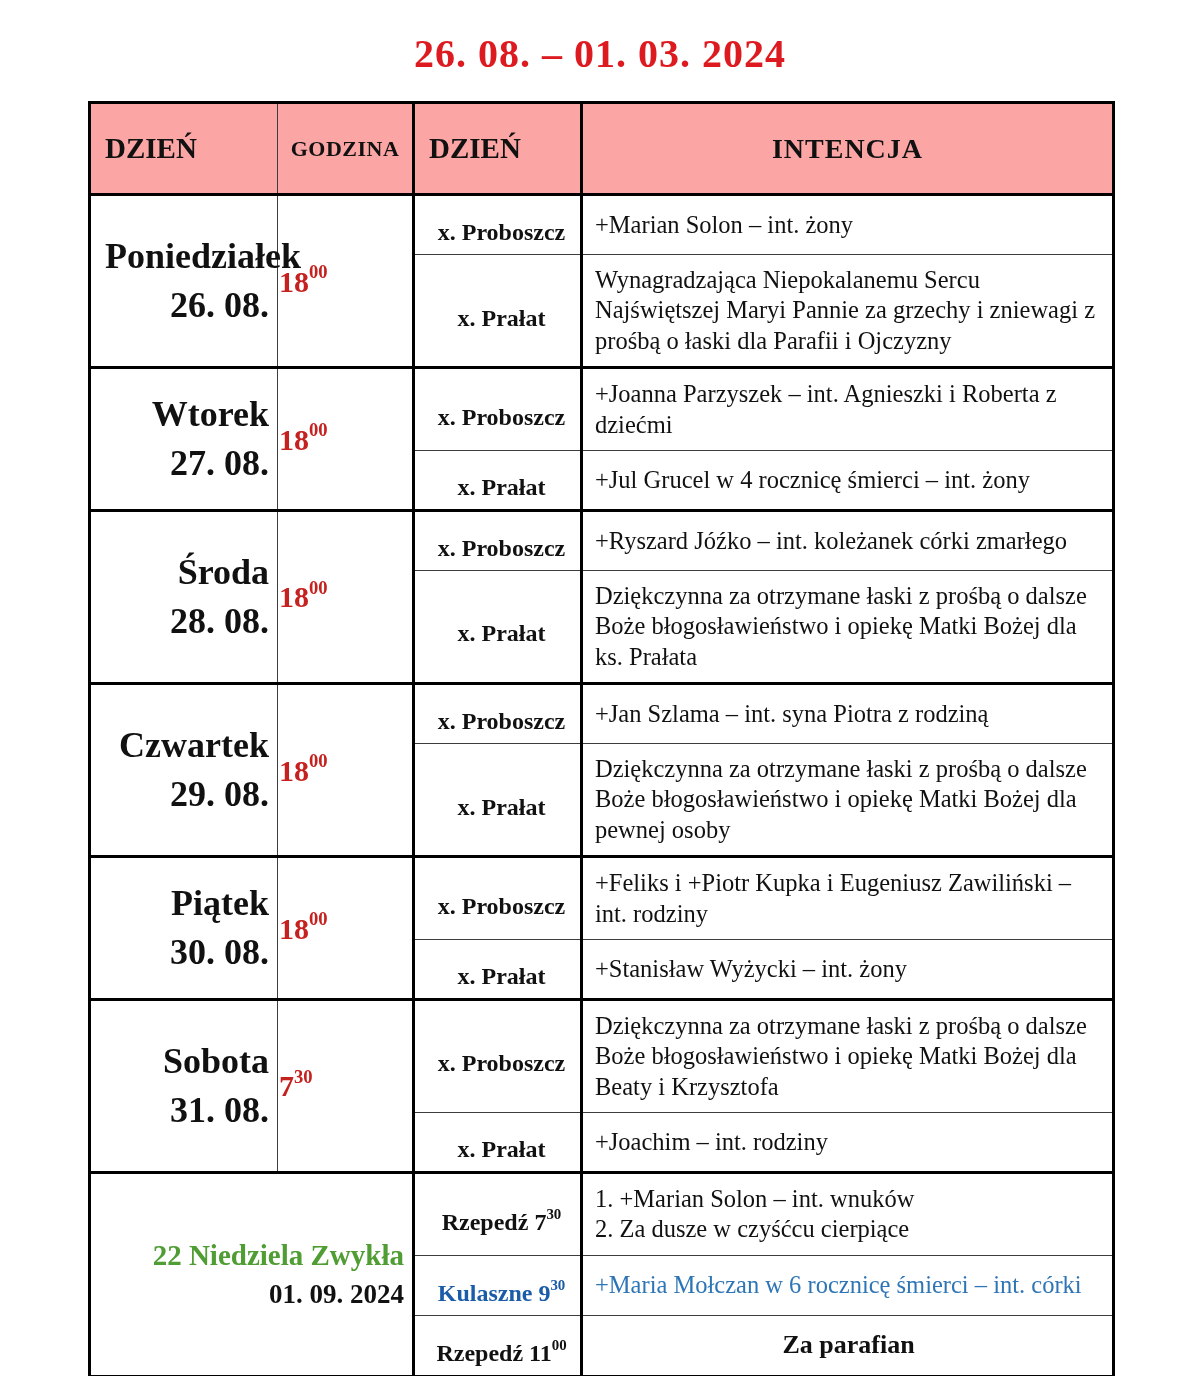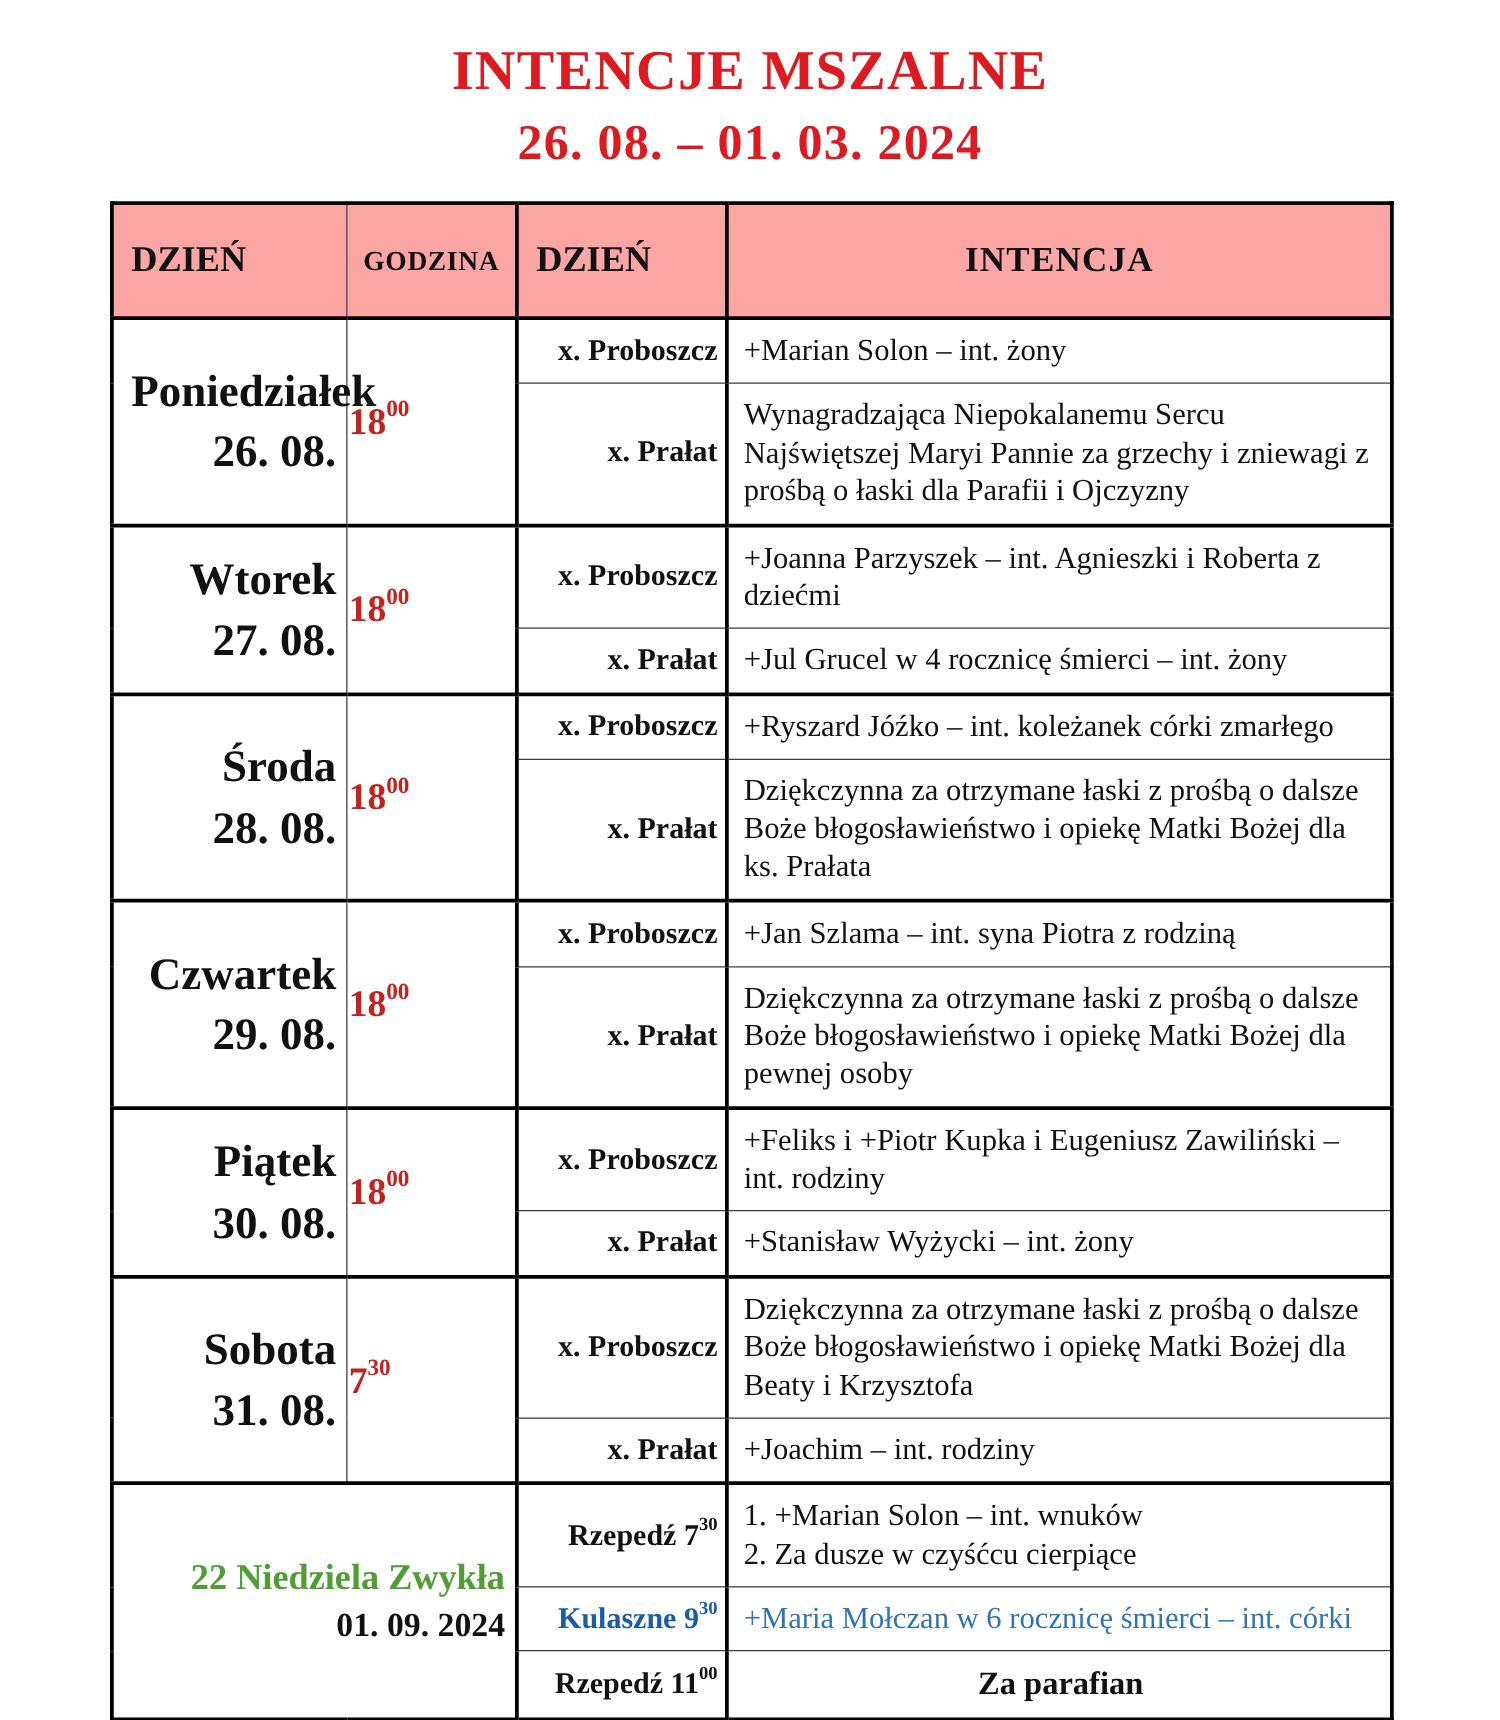--- a/index.html
+++ b/index.html
@@ -72,21 +72,21 @@
   }
   td.hour-cell{
     text-align:left;color:var(--red-time);
     font-weight:bold;font-size:30px;
   }
   td.hour-cell sup,.priest-cell sup{
     font-size:0.62em;position:relative;top:-0.15em;
   }
   td.priest-cell{
     font-weight:bold;font-size:24px;
-    padding:8px 6px 8px 14px;text-align:right;
+    padding:23px 6px 8px 14px;text-align:center;
   }
   td.intent-cell{
     font-size:24.5px;line-height:1.24;
     padding:10px 10px 10px 12px;text-align:left;
   }
 
   
   td.sunday-cell{
     text-align:right;font-weight:bold;line-height:1.4;
     padding:8px;
@@ -95,21 +95,20 @@
   .sunday-date{color:#111;font-size:27px;}
   td.priest-cell.blue{color:var(--blue-priest);}
   td.intent-cell.blue{color:var(--blue-intent);}
   td.intent-cell.bold{font-weight:bold;font-size:26px;text-align:center;}
   .intent-line{display:block;}
 </style>
 </head>
 <body>
 
 <div class="page">
-  <h1 class="title">INTENCJE MSZALNE</h1>
   <h2 class="subtitle">26. 08. – 01. 03. 2024</h2>
 
   <table class="schedule">
     <colgroup>
       <col style="width:188px">
       <col style="width:136px">
       <col style="width:168px">
       <col style="width:532px">
     </colgroup>
     <thead>

